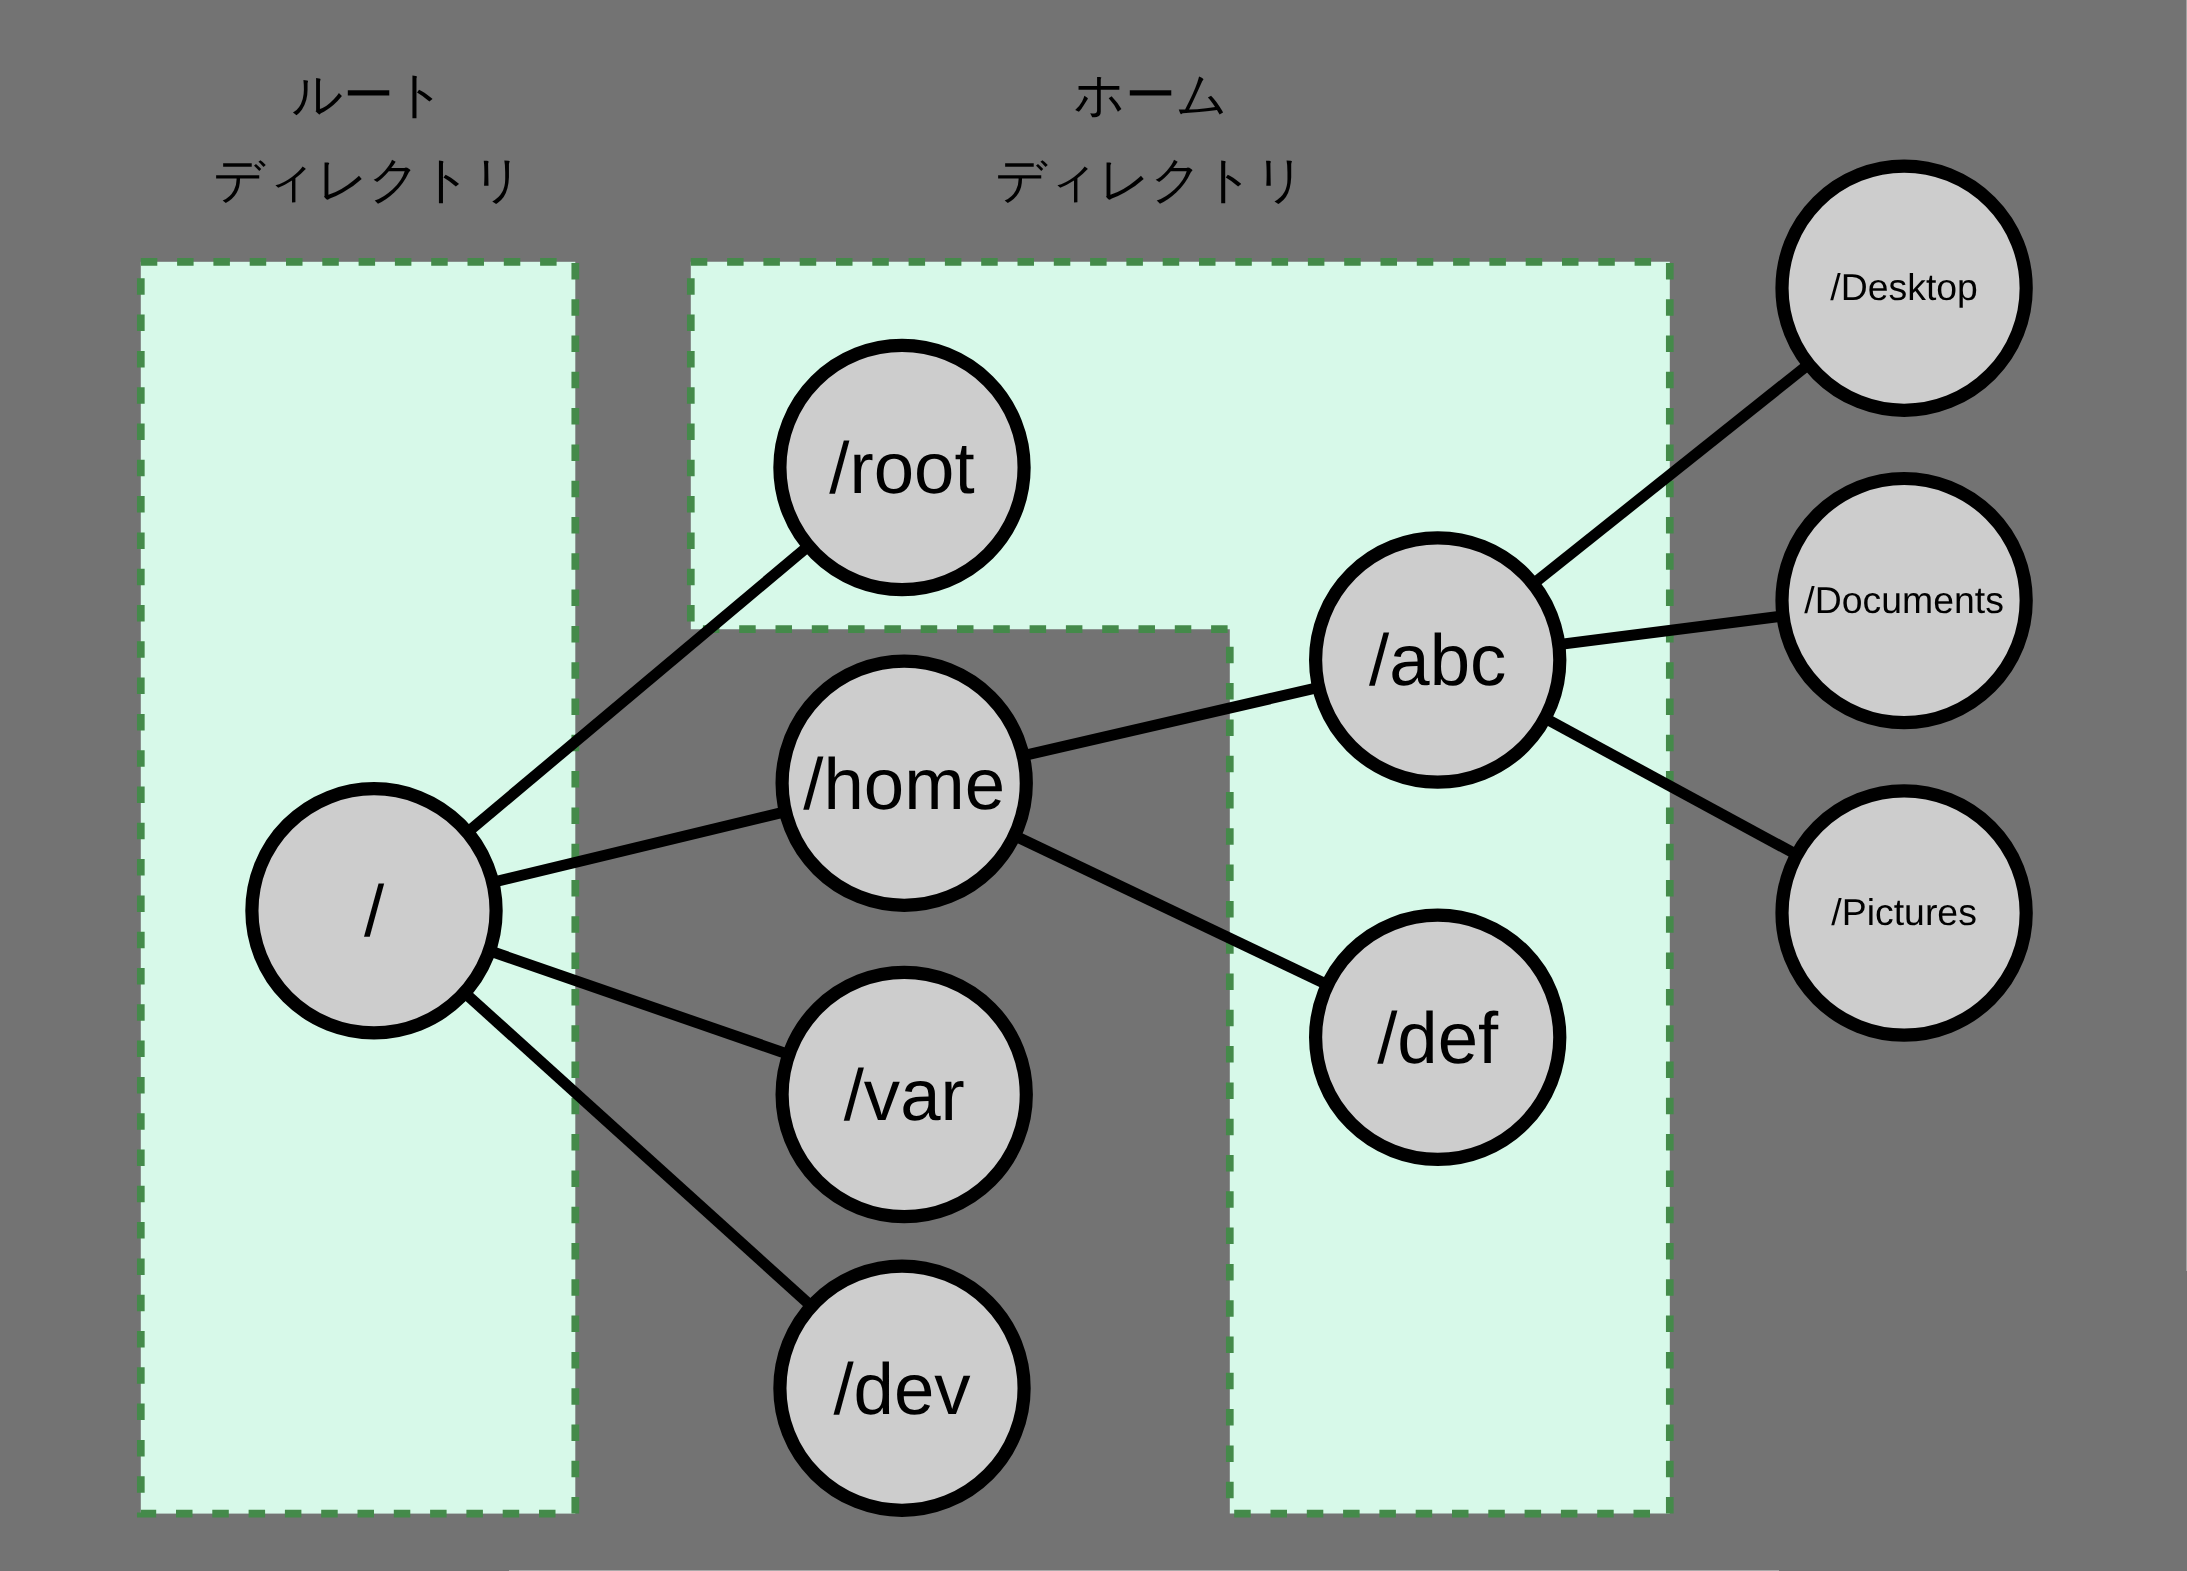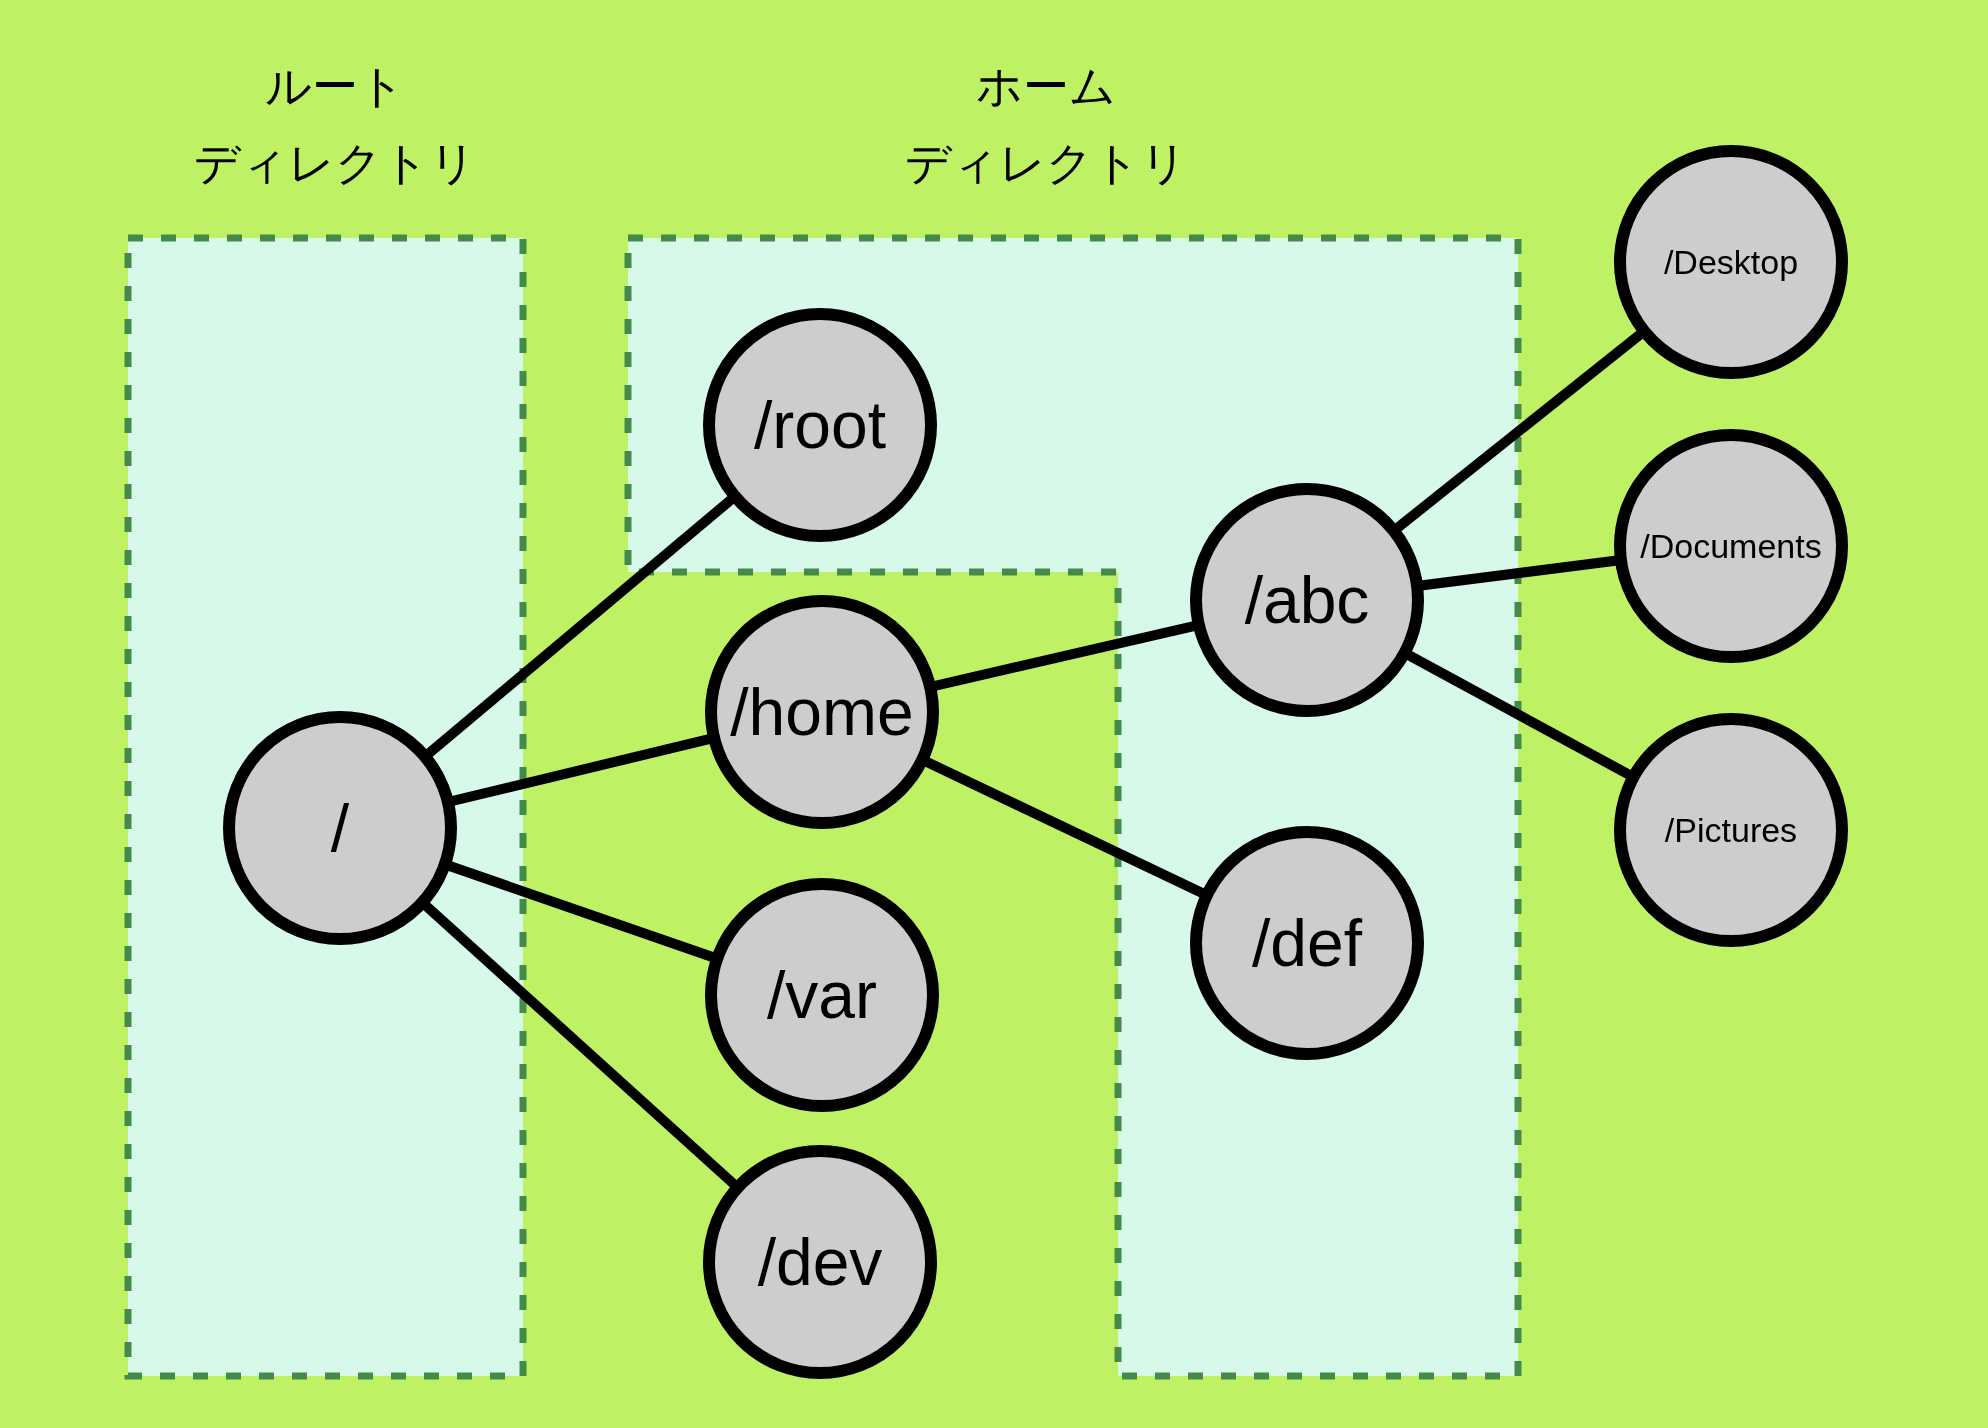--- a/index.html
+++ b/index.html
@@ -5,21 +5,21 @@
   html, body {
     margin: 0;
     padding: 0;
     background: #ffffff;
     font-family: "Liberation Sans", sans-serif;
   }
   .stage {
     position: relative;
     width: 1988px;
     height: 1428px;
-    background: #bef264;
+    background: #737373;
     overflow: hidden;
   }
   svg.diagram {
     position: absolute;
     left: 0;
     top: 0;
     width: 1988px;
     height: 1428px;
     display: block;
   }

